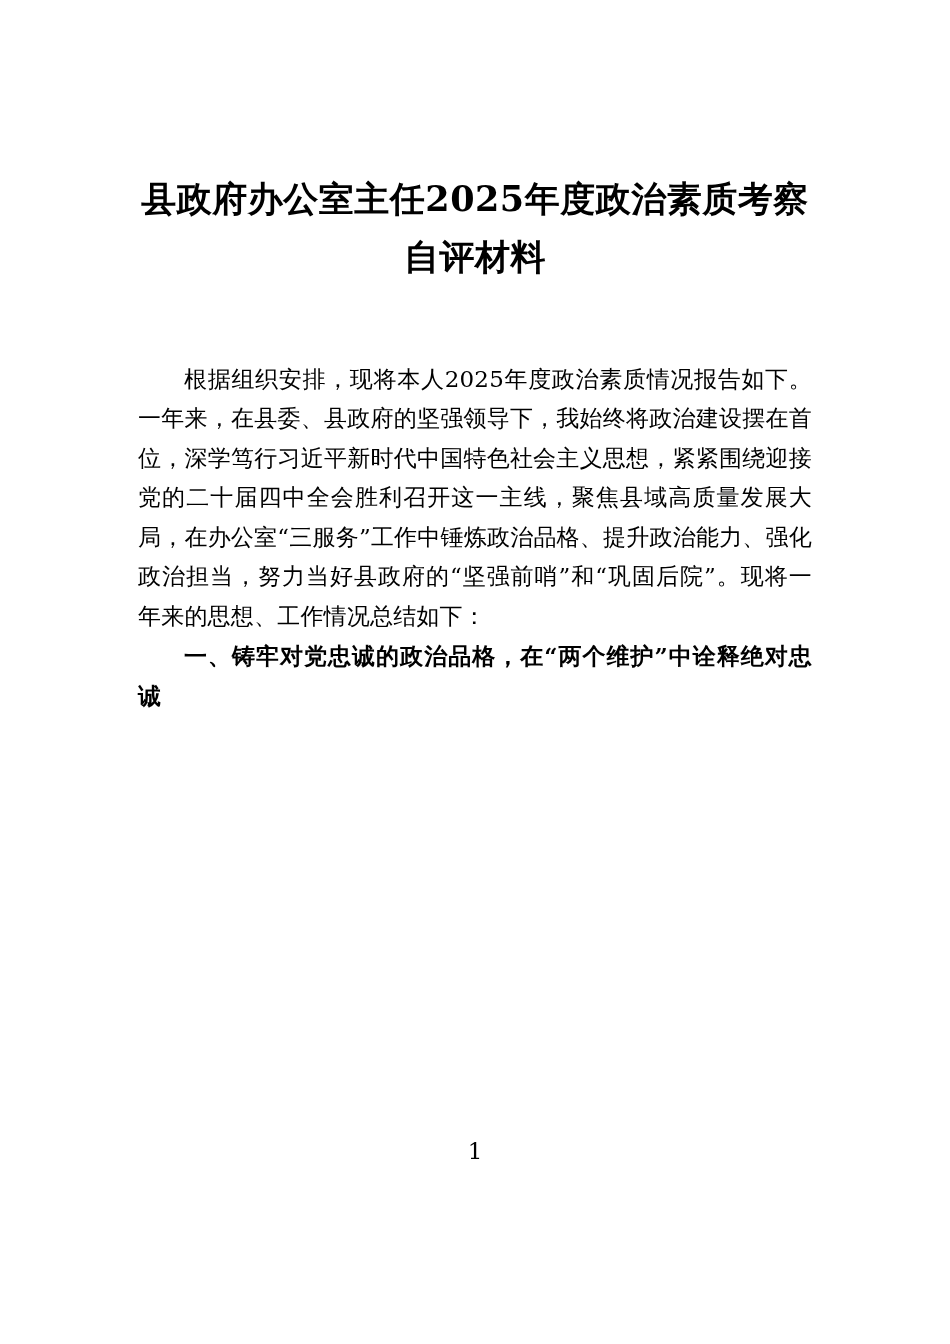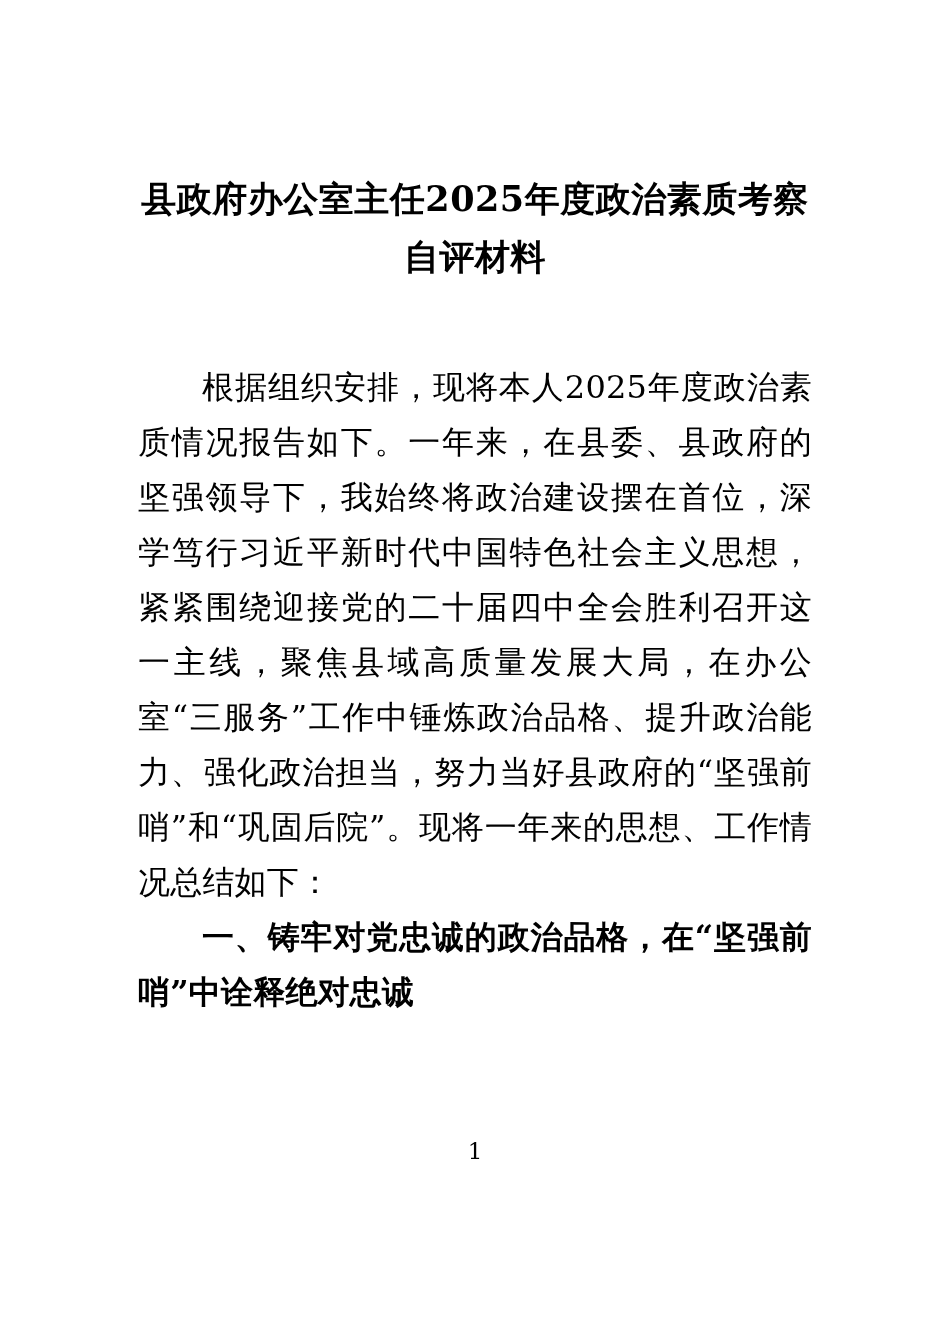--- a/index.html
+++ b/index.html
@@ -29,21 +29,21 @@
     line-height: 1.65;
     text-align: center;
     letter-spacing: 0.5px;
     margin: 0 0 0 0;
   }
   .spacer-after-title {
     height: 74px;
   }
   p.body-par {
     font-family: "DejaVu Serif", "Liberation Serif", serif;
-    font-size: 32px;
+    font-size: 23px;
     line-height: 1.72;
     margin: 0;
     text-align: justify;
     text-justify: inter-ideograph;
     text-indent: 2em;
     letter-spacing: 0.2px;
   }
   p.body-par.heading {
     font-weight: bold;
   }
@@ -61,18 +61,18 @@
 <body>
 
 <div class="page">
 
   <h1 class="doc-title">县政府办公室主任2025年度政治素质考察自评材料</h1>
 
   <div class="spacer-after-title"></div>
 
   <p class="body-par">根据组织安排，现将本人2025年度政治素质情况报告如下。一年来，在县委、县政府的坚强领导下，我始终将政治建设摆在首位，深学笃行习近平新时代中国特色社会主义思想，紧紧围绕迎接党的二十届四中全会胜利召开这一主线，聚焦县域高质量发展大局，在办公室“三服务”工作中锤炼政治品格、提升政治能力、强化政治担当，努力当好县政府的“坚强前哨”和“巩固后院”。现将一年来的思想、工作情况总结如下：</p>
 
-  <p class="body-par heading">一、铸牢对党忠诚的政治品格，在“坚强前哨”中诠释绝对忠诚</p>
+  <p class="body-par heading">一、铸牢对党忠诚的政治品格，在“两个维护”中诠释绝对忠诚</p>
 
 
   <div class="page-number">1</div>
 
 </div>
 
 </body></html>

